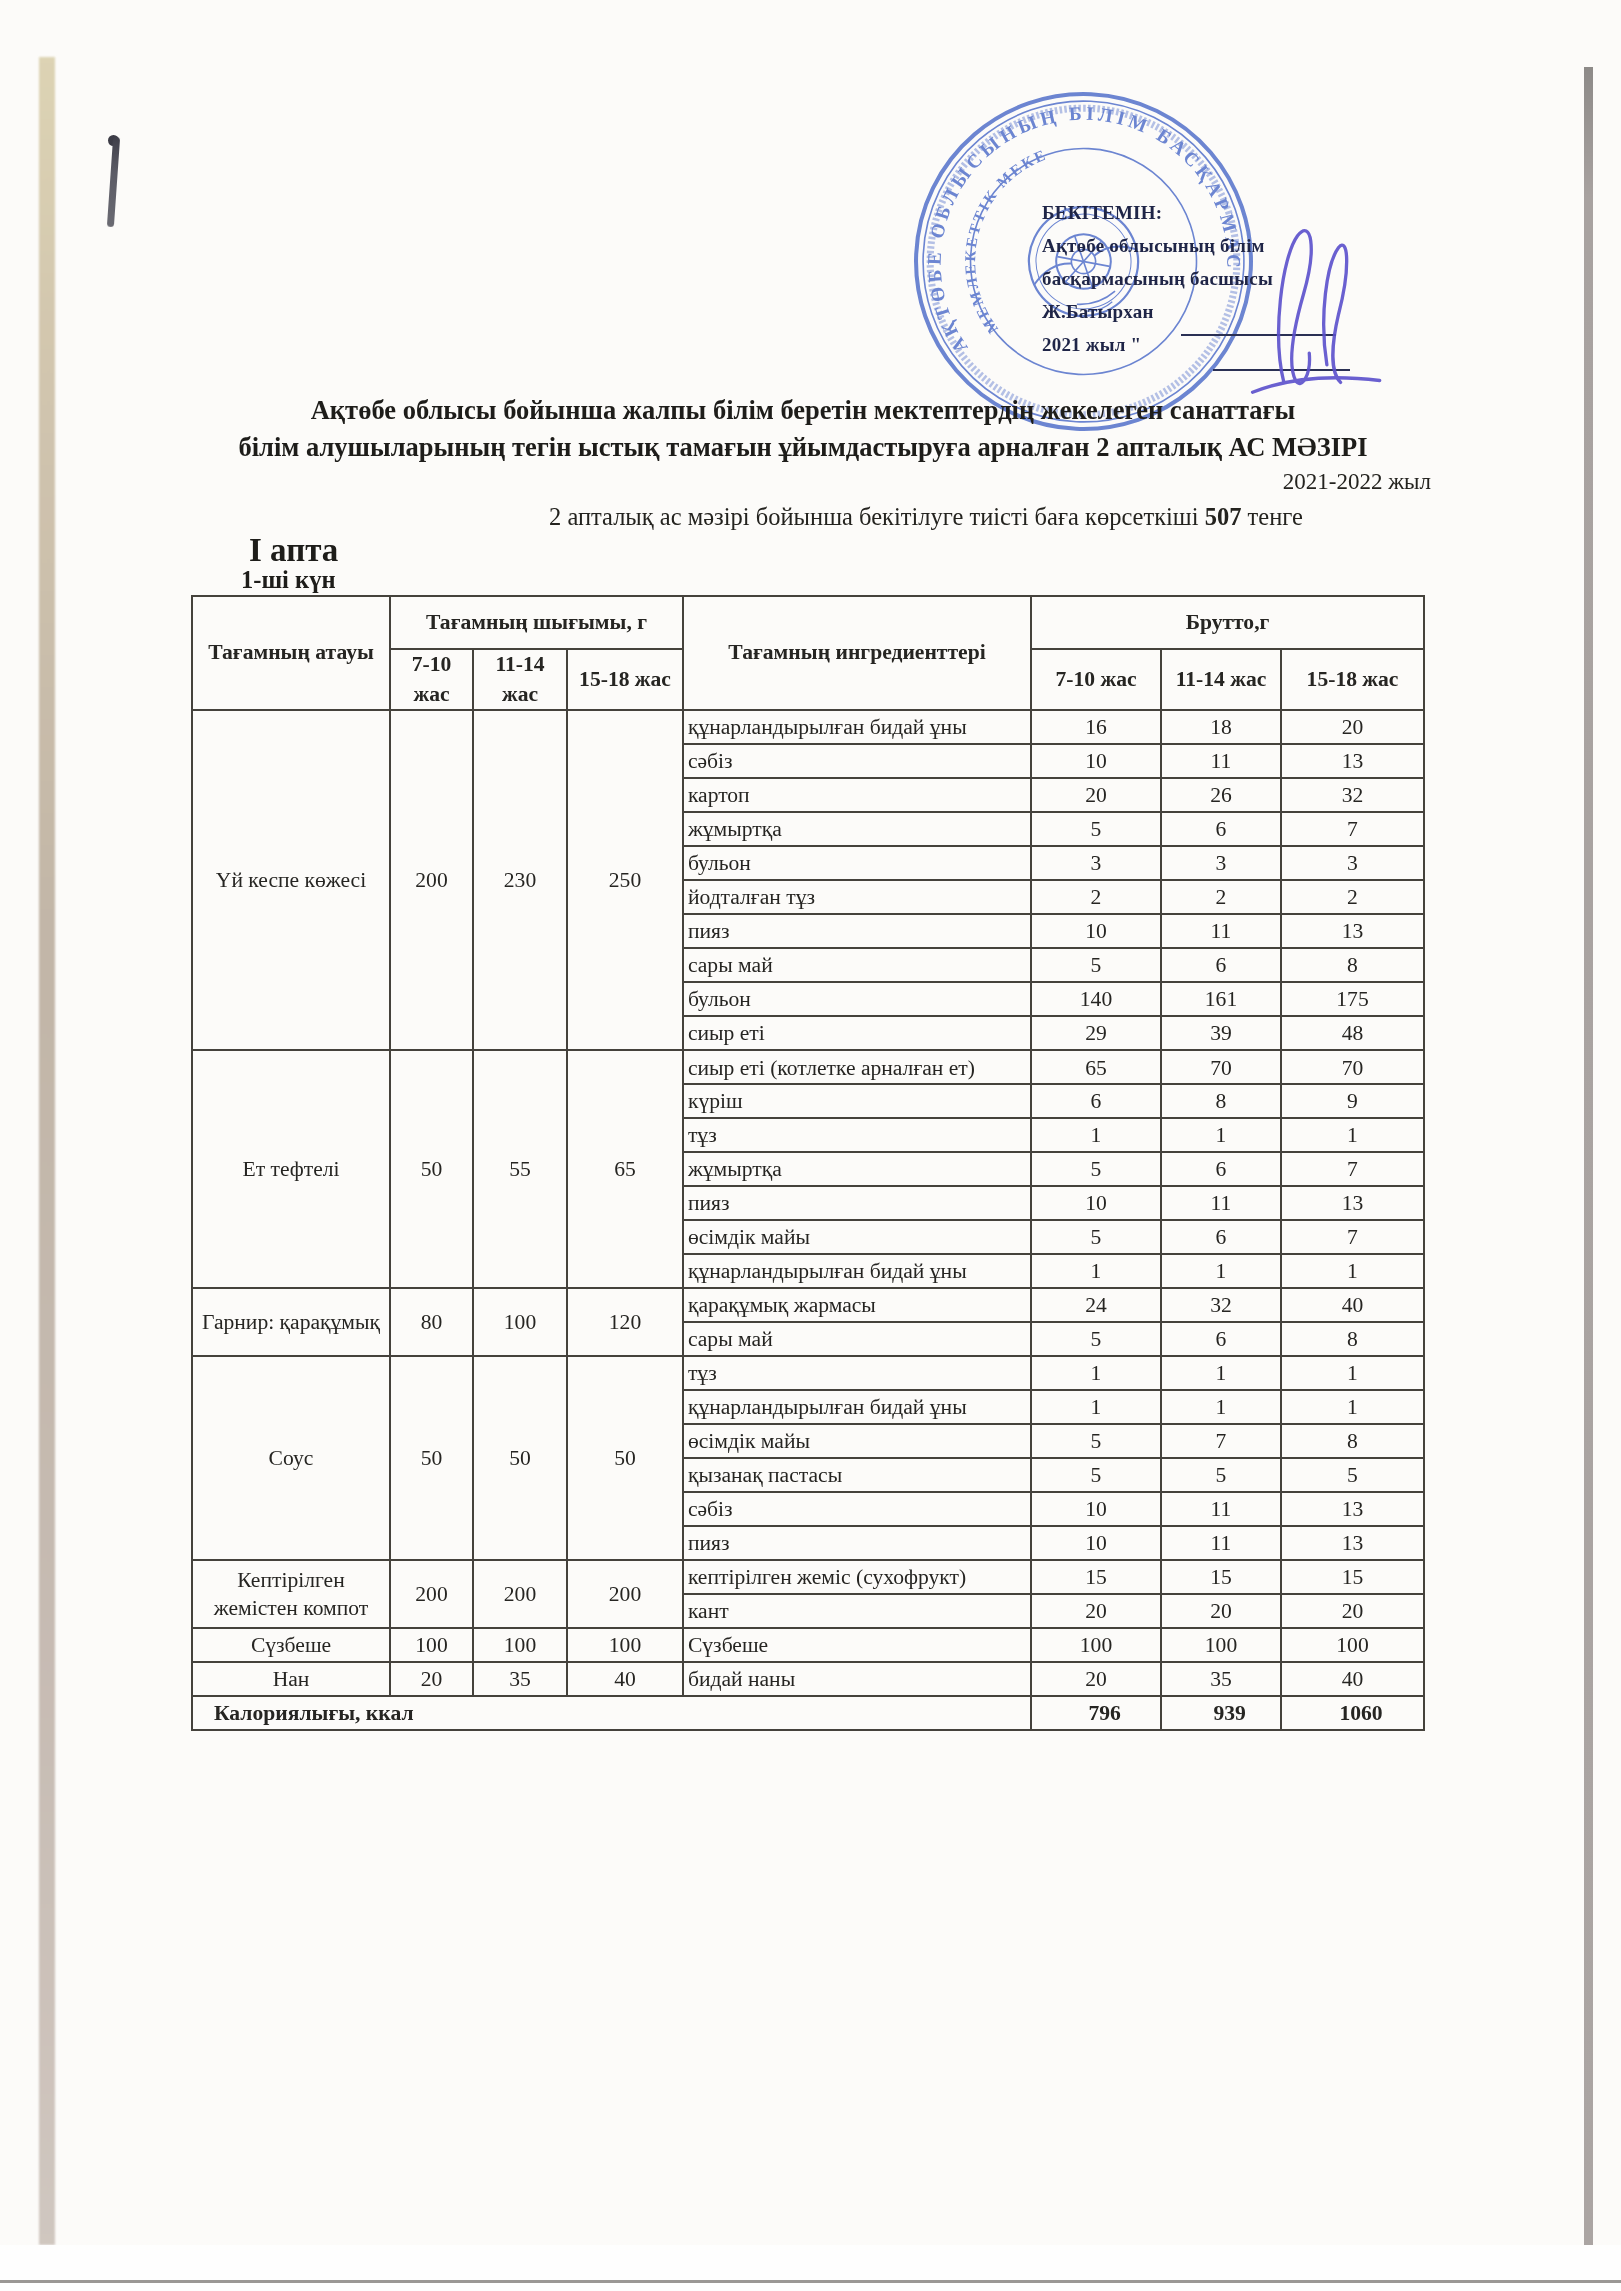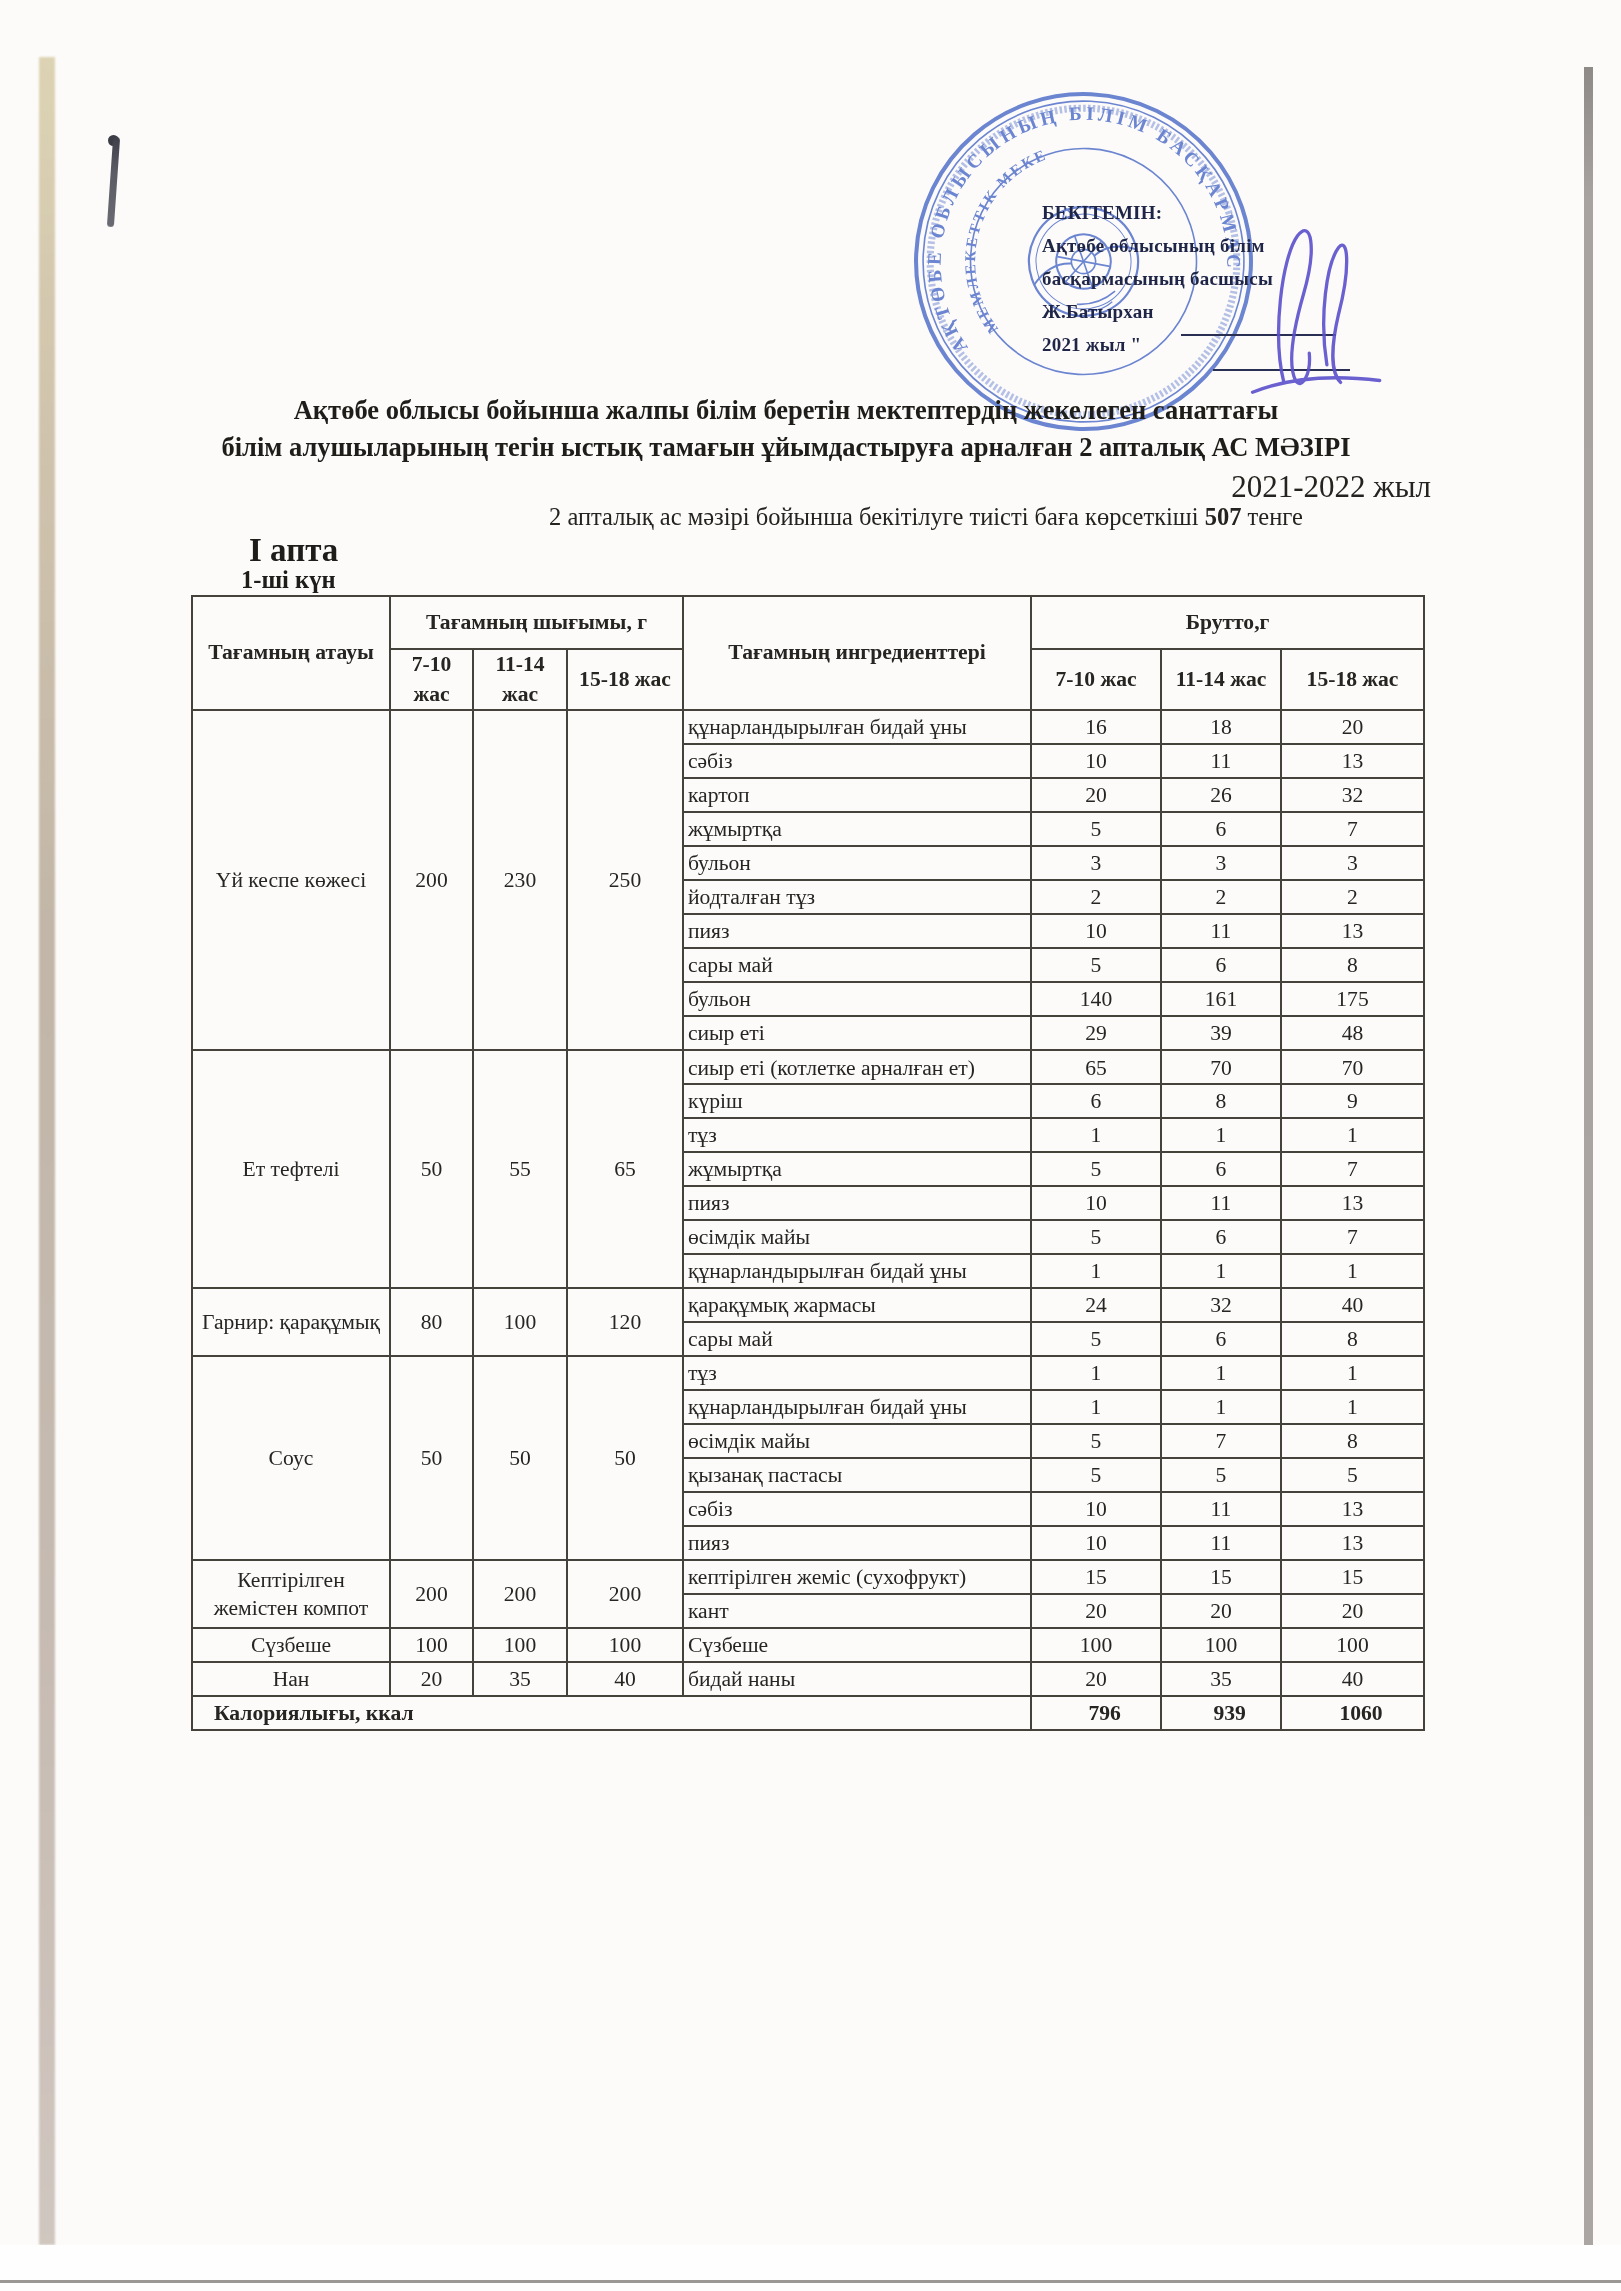--- a/index.html
+++ b/index.html
@@ -39,26 +39,26 @@
     font-weight:bold;font-size:19px;line-height:33px;color:#1f2547;
     letter-spacing:0.2px;
   }
   .sig-underline{position:absolute;height:2px;background:#2a3054;}
   .sig-underline.u1{left:1181px;top:334px;width:155px;}
   .sig-underline.u2{left:1213px;top:369px;width:137px;}
   .signature-svg{position:absolute;left:1233px;top:218px;width:176px;height:191px;}
 
   
   .doc-title{
-    position:absolute;left:134px;top:392px;width:1304px;
+    position:absolute;left:151px;top:392px;width:1304px;
     text-align:center;font-weight:bold;font-size:26.5px;line-height:37px;color:#1e1d1a;
   }
   .year-line{
     position:absolute;left:137px;top:469px;width:1294px;
-    text-align:right;font-size:31px;color:#24231f;
+    text-align:right;font-size:23px;color:#24231f;
   }
   .price-line{
     position:absolute;left:549px;top:503px;width:882px;
     font-size:24.5px;color:#24231f;
   }
   .price-line .b{font-weight:bold;}
   .week-label{position:absolute;left:249px;top:532px;font-weight:bold;font-size:33px;color:#1e1d1a;}
   .day-label{position:absolute;left:241px;top:566px;font-weight:bold;font-size:24.5px;color:#1e1d1a;}
 
   

